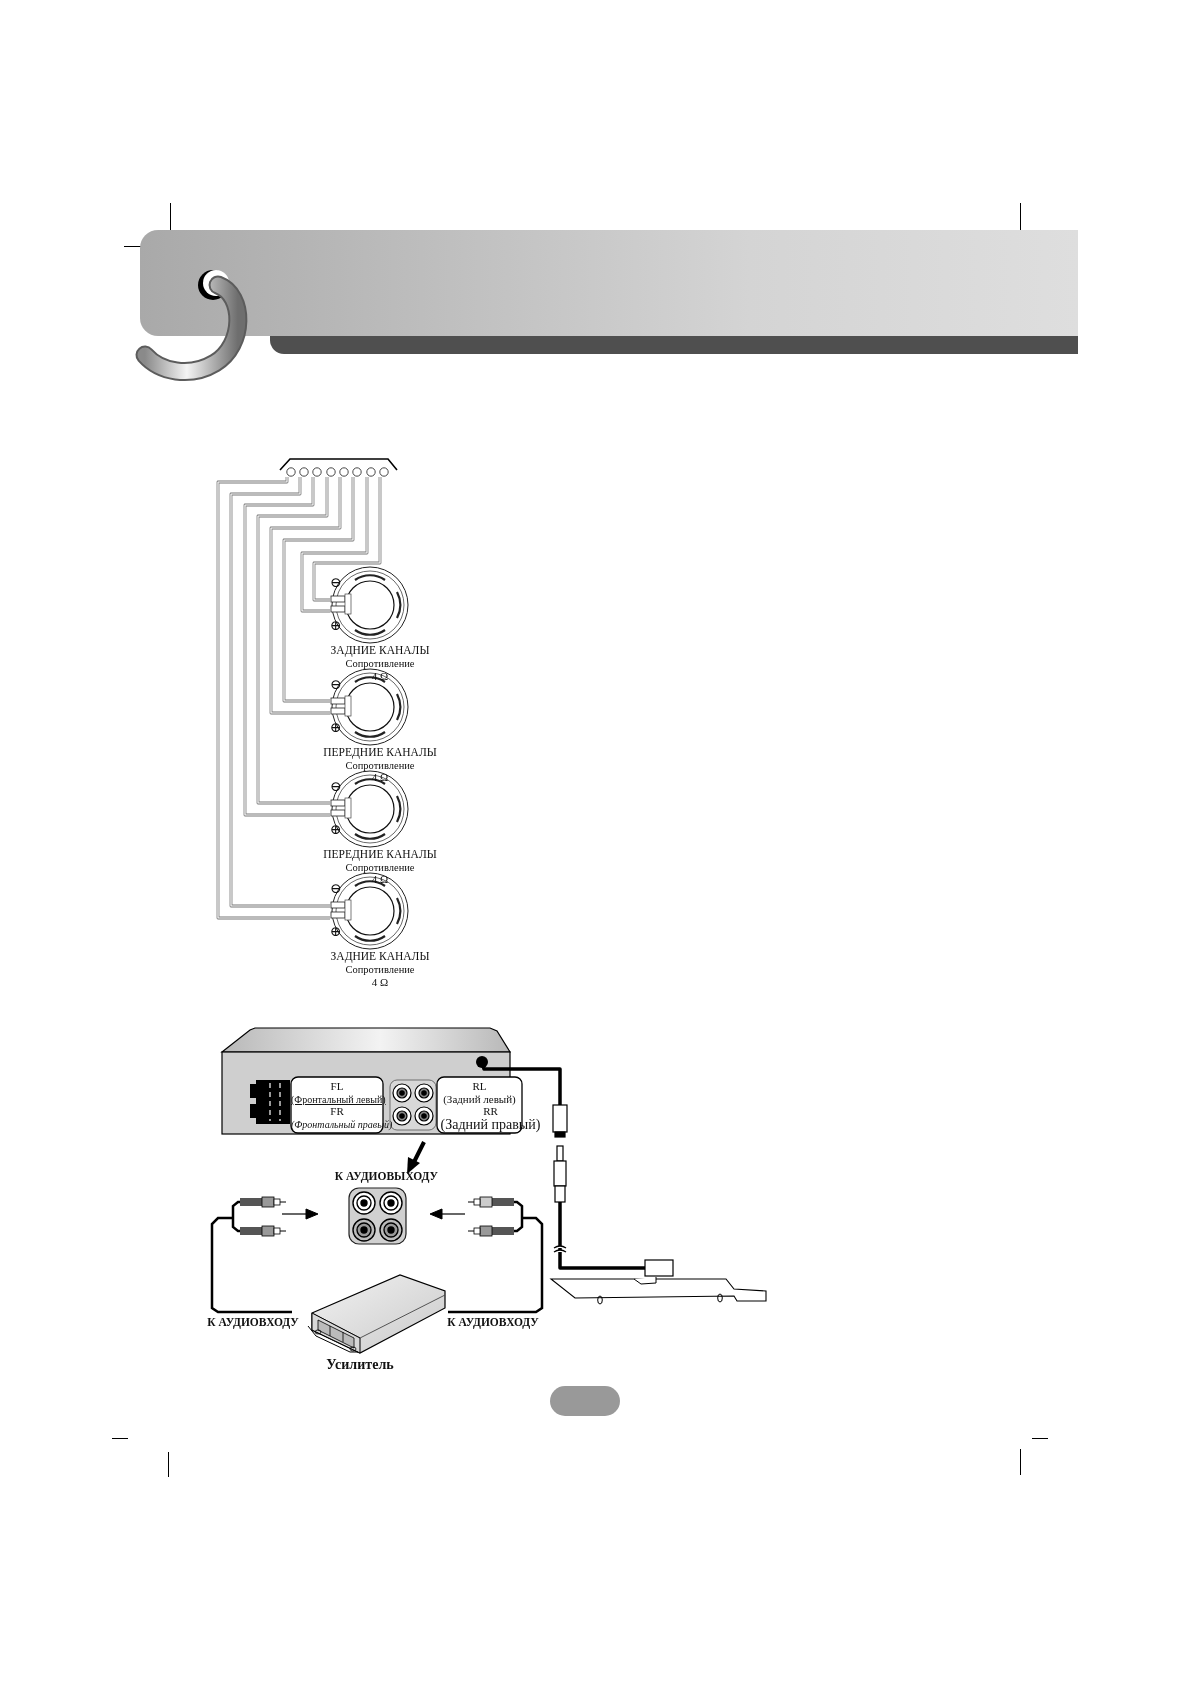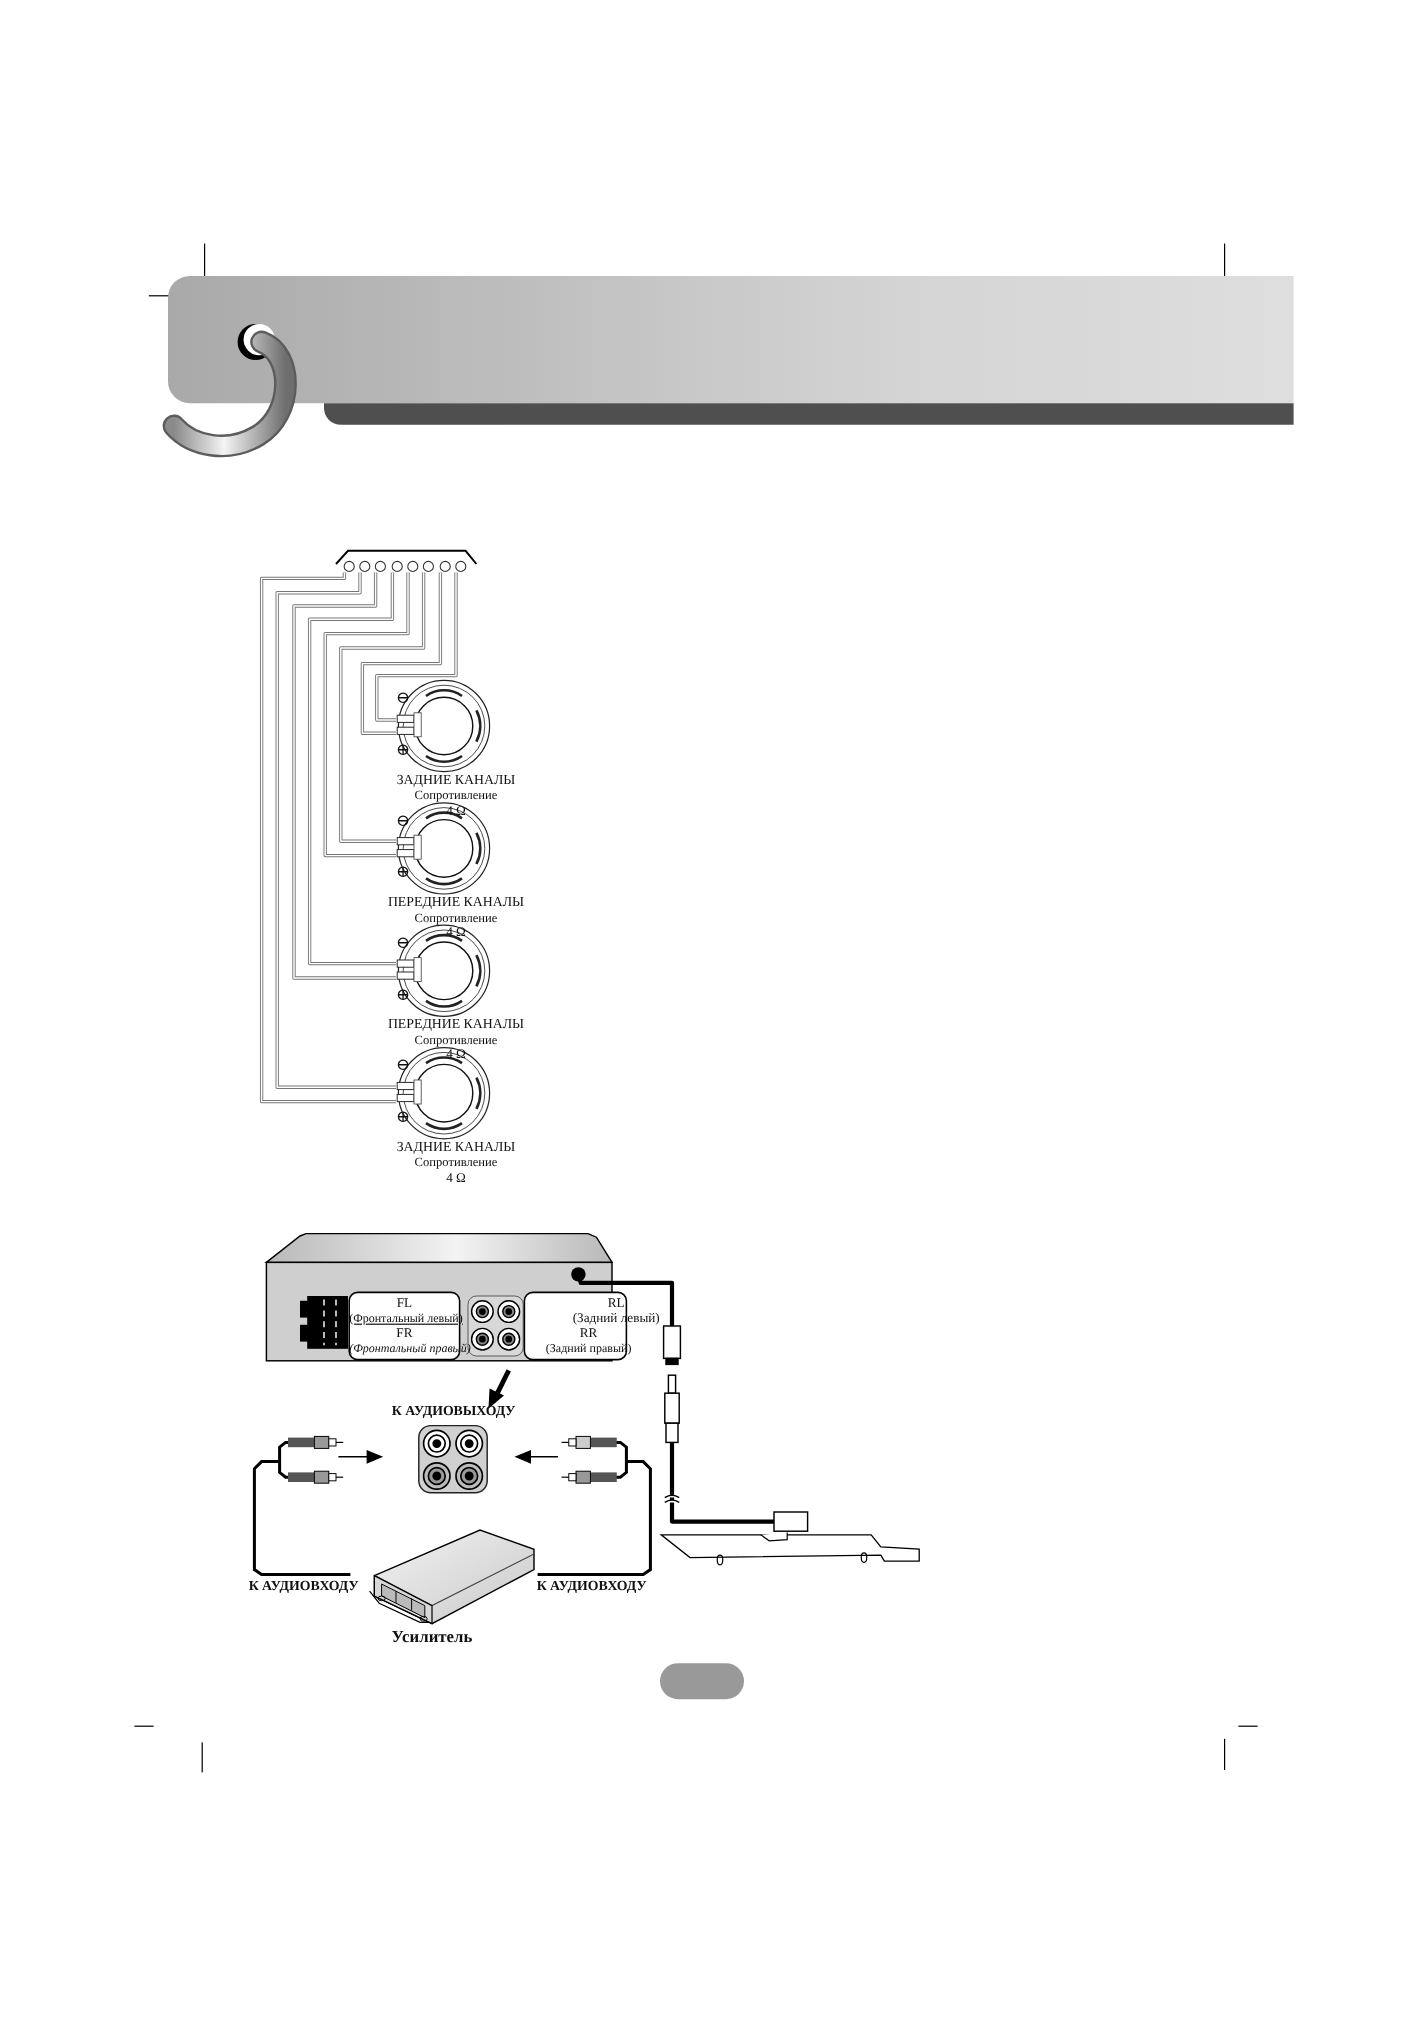--- a/index.html
+++ b/index.html
@@ -269,27 +269,27 @@
 </svg>
 
 <div class="boxlbl" style="left:291px;top:1080px;width:92px;">
   <div>FL</div>
   <div style="font-size:10px;text-decoration:underline;">(Фронтальный левый)</div>
 </div>
 <div class="boxlbl" style="left:291px;top:1105px;width:92px;">
   <div>FR</div>
   <div style="font-size:10px;font-style:italic;">(Фронтальный правый)</div>
 </div>
-<div class="boxlbl" style="left:437px;top:1080px;width:85px;margin-left:34px;">
+<div class="boxlbl" style="left:437px;top:1080px;width:85px;">
   <div>RL</div>
   <div style="font-size:11px;">(Задний левый)</div>
 </div>
 <div class="boxlbl" style="left:437px;top:1105px;width:107px;">
   <div>RR</div>
-  <div style="font-size:10px;">(Задний правый)</div>
-</div>
-
-<div class="boxlbl bold" style="left:318px;top:1170px;width:120px;font-size:11.5px;">К АУДИОВЫХОДУ</div>
+  <div style="font-size:14px;">(Задний правый)</div>
+</div>
+
+<div class="boxlbl bold" style="left:318px;top:1170px;width:120px;font-size:11.5px;text-align:right;">К АУДИОВЫХОДУ</div>
 <div class="boxlbl bold" style="left:203px;top:1316px;width:100px;font-size:11.5px;">К АУДИОВХОДУ</div>
 <div class="boxlbl bold" style="left:443px;top:1316px;width:100px;font-size:11.5px;">К АУДИОВХОДУ</div>
 <div class="boxlbl bold" style="left:305px;top:1352px;width:110px;font-size:14px;line-height:26px;">Усилитель</div>
 
 <div class="abs page-pill"></div>
 
 </body></html>

